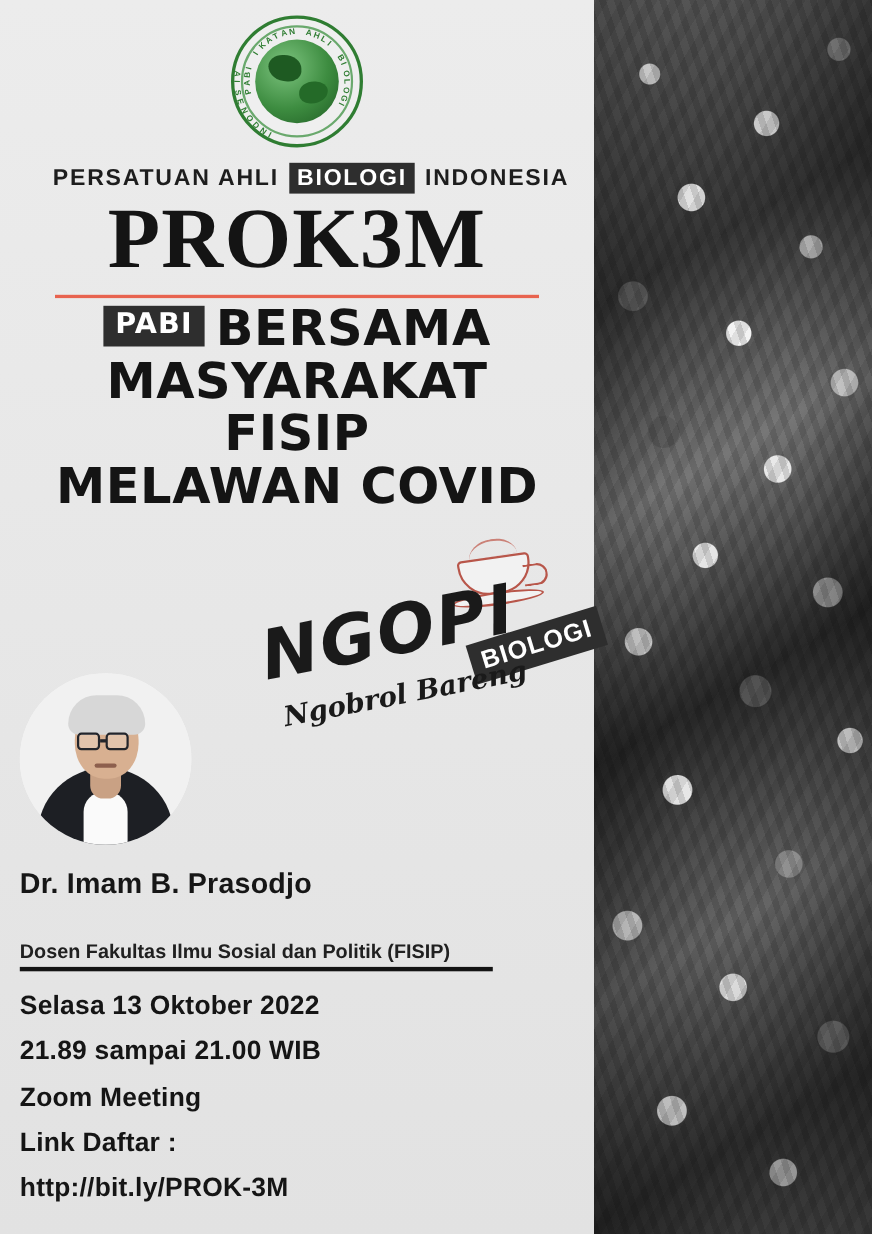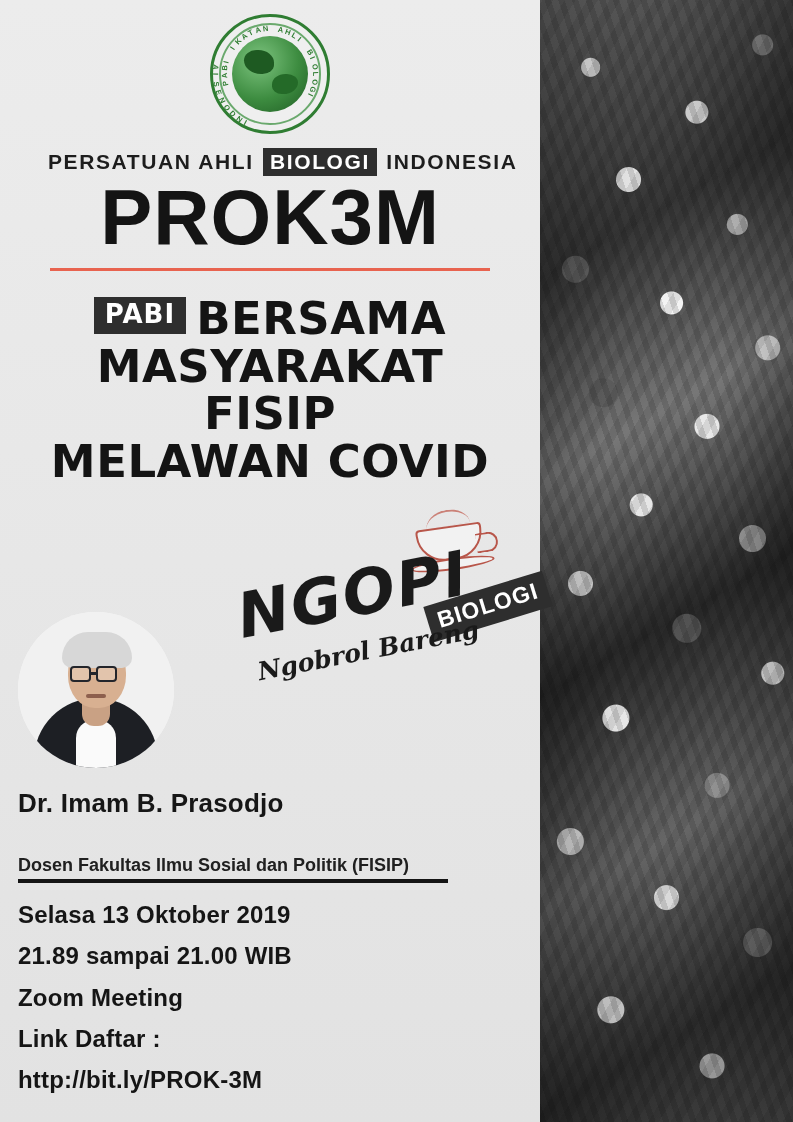--- a/index.html
+++ b/index.html
@@ -139,31 +139,31 @@
   }
 
   .prokem {
     margin-top: 6px;
     text-align: center;
     font-size: 78px;
     line-height: .95;
     font-weight: 800;
     letter-spacing: 1px;
     color: #141414;
-    font-family: Liberation Sans, sans-serif;
+    font-family: Liberation Serif, serif;
   }
 
   .rule {
     margin: 14px auto 0;
     width: 440px; height: 3px;
     background: #e8634f;
   }
 
   .headline {
-    margin-top: 24px;
+    margin-top: 4px;
     text-align: center;
     font-size: 45px;
     line-height: 1.06;
     font-weight: 800;
     letter-spacing: .5px;
     color: #141414;
     font-family: "DejaVu Sans", sans-serif;
   }
   .headline .pabi-chip {
     display: inline-block;
@@ -452,21 +452,21 @@
     </div>
 
     <div class="speaker-name">Dr. Imam B. Prasodjo</div>
     <div class="speaker-aff">
       <div>Dosen Fakultas Ilmu Sosial dan Politik (FISIP)</div>
     </div>
 
     <div class="divider"></div>
 
     <div class="details">
-      <div class="line">Selasa 13 Oktober 2019</div>
+      <div class="line">Selasa 13 Oktober 2022</div>
       <div class="line">21.89 sampai 21.00 WIB</div>
       <div class="line">Zoom Meeting</div>
       <div class="line">Link Daftar :</div>
       <div class="line">http://bit.ly/PROK-3M</div>
     </div>
 
   </div>
 </div>
 
 </body></html>

